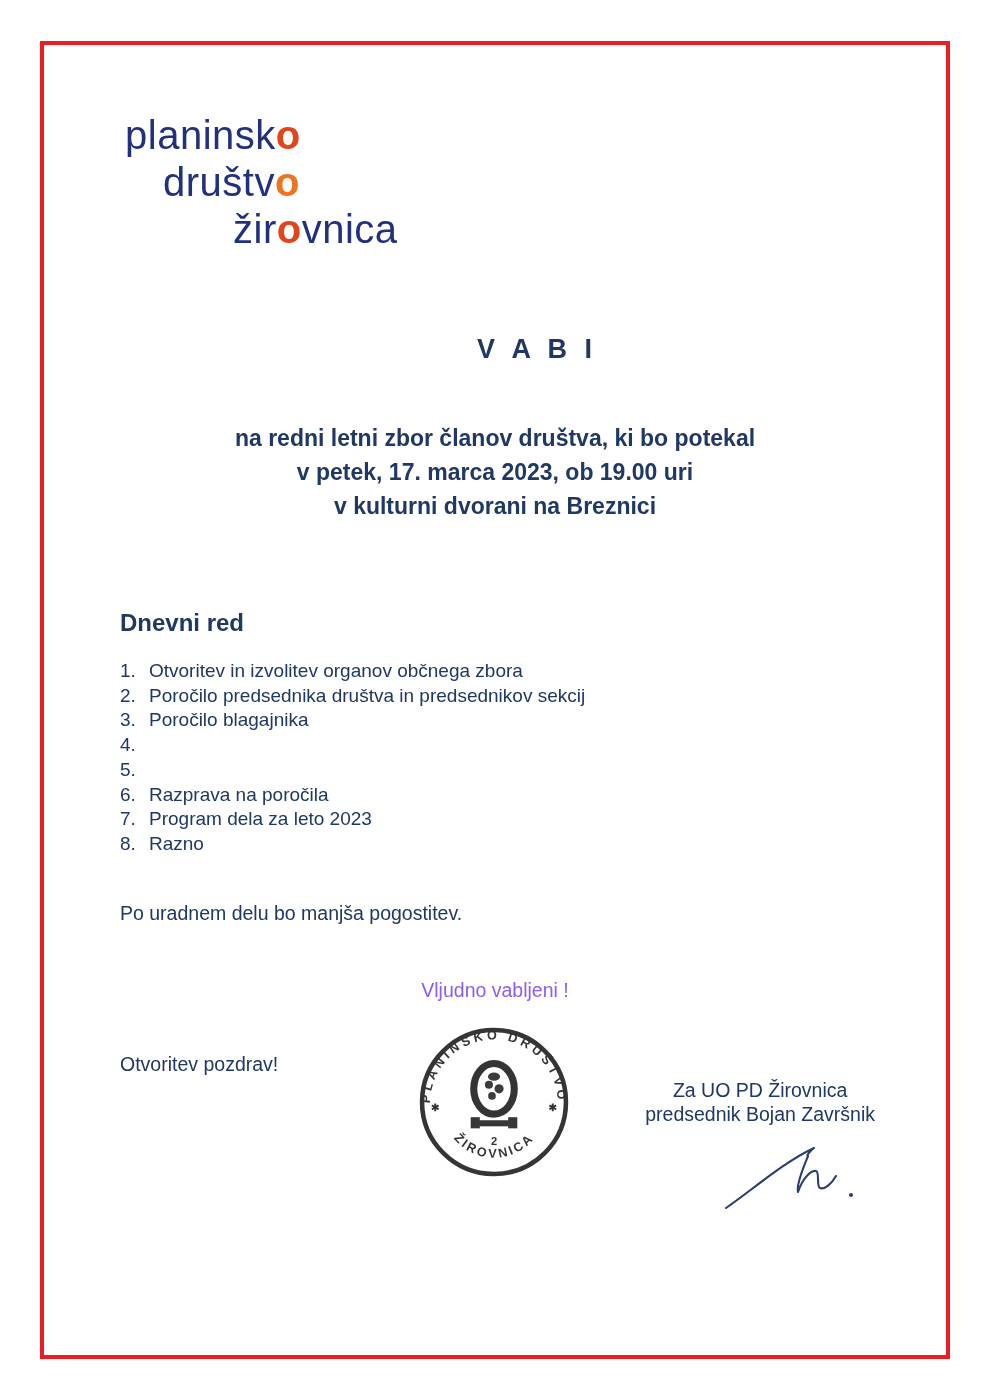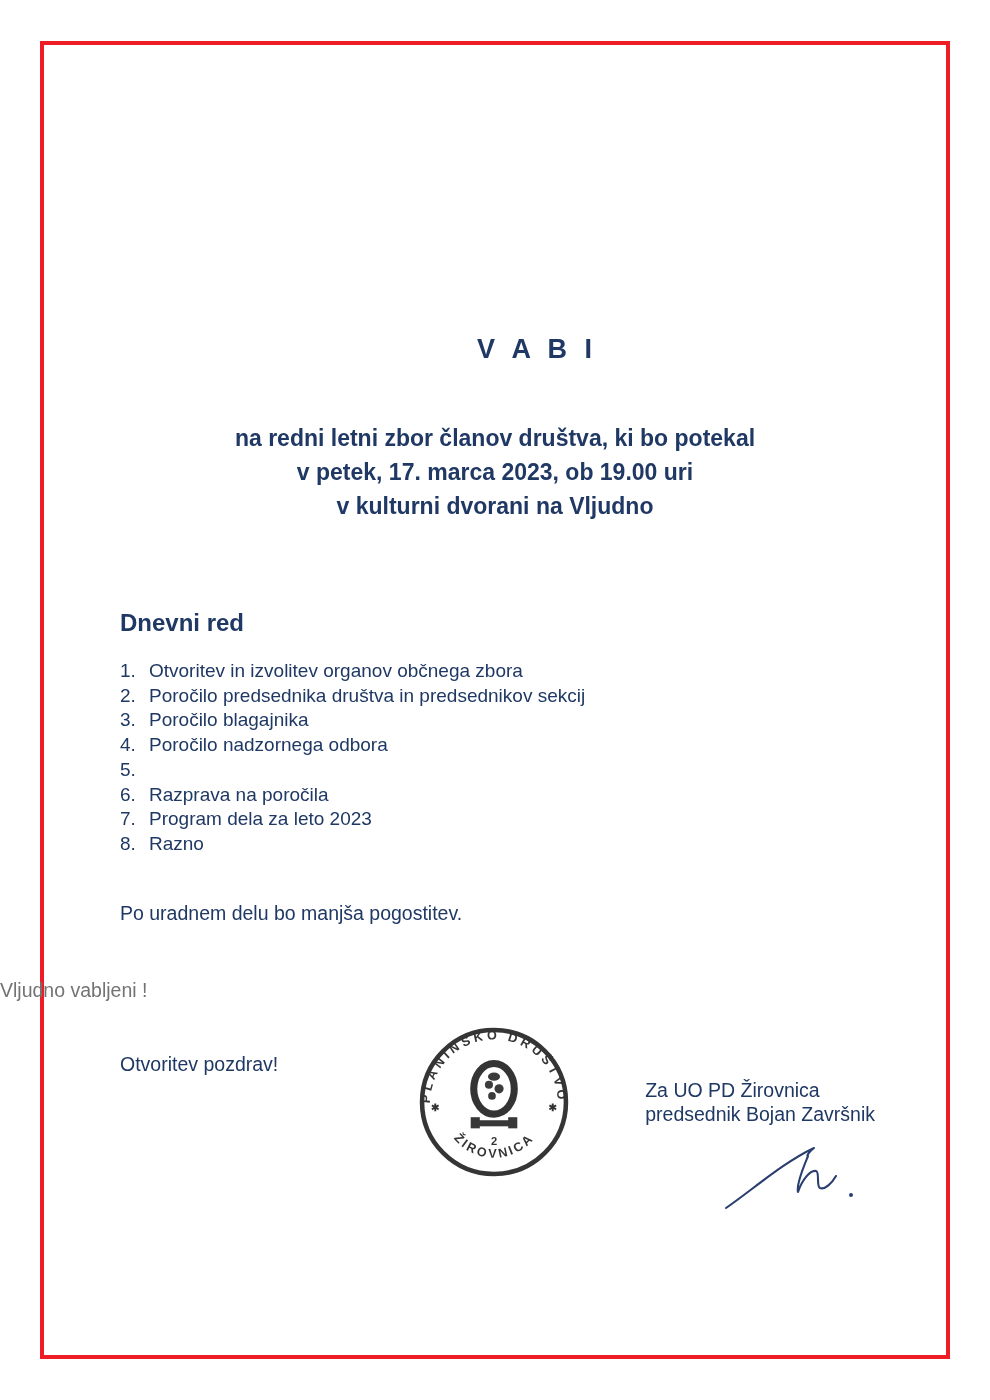--- a/index.html
+++ b/index.html
@@ -91,21 +91,22 @@
     color: #1f3864;
     font-size: 19.5px;
   }
   .after-note { top: 902px; }
   .greeting   { top: 1053px; }
   .invite {
     position: absolute;
     left: 0;
     top: 979px;
     width: 100%;
-    color: #737373;
+    text-align: center;
+    color: #8b5cf6;
     font-size: 19.5px;
   }
   
   .stamp {
     position: absolute;
     left: 418px;
     top: 1026px;
     width: 152px;
     height: 152px;
     opacity: 0.88;
@@ -114,67 +115,71 @@
   .stamp text {
     font-family: "Liberation Sans", sans-serif;
     font-weight: bold;
     fill: #181818;
   }
   
   .sign-block {
     position: absolute;
     right: 115px;
     top: 1078px;
-    text-align: left;
+    text-align: center;
     color: #1f3864;
     font-size: 19.5px;
     line-height: 24px;
   }
   .signature {
     position: absolute;
     left: 718px;
     top: 1140px;
     width: 175px;
     height: 82px;
   }
 </style>
 </head>
 <body>
 
 <div class="page">
 
   <div class="border-frame"></div>
 
+  <div class="logo">
+    <div class="l1"><span>planinsk</span><span class="accent a1">o</span><span></span></div>
+    <div class="l2"><span>društv</span><span class="accent a2">o</span><span></span></div>
+    <div class="l3"><span>žir</span><span class="accent a3">o</span><span>vnica</span></div>
+  </div>
 
   <div class="title">V A B I</div>
 
   <div class="intro">
     <div>na redni letni zbor članov društva, ki bo potekal</div>
     <div>v petek, 17. marca 2023, ob 19.00 uri</div>
-    <div>v kulturni dvorani na Vljudno</div>
+    <div>v kulturni dvorani na Breznici</div>
   </div>
 
   <div class="agenda-heading">Dnevni red</div>
 
   <div class="agenda-list">
     <div class="agenda-row">
       <span class="agenda-num">1.</span>
       <span>Otvoritev in izvolitev organov občnega zbora</span>
     </div>
     <div class="agenda-row">
       <span class="agenda-num">2.</span>
       <span>Poročilo predsednika društva in predsednikov sekcij</span>
     </div>
     <div class="agenda-row">
       <span class="agenda-num">3.</span>
       <span>Poročilo blagajnika</span>
     </div>
     <div class="agenda-row">
       <span class="agenda-num">4.</span>
-      <span>Poročilo nadzornega odbora</span>
     </div>
     <div class="agenda-row">
       <span class="agenda-num">5.</span>
     </div>
     <div class="agenda-row">
       <span class="agenda-num">6.</span>
       <span>Razprava na poročila</span>
     </div>
     <div class="agenda-row">
       <span class="agenda-num">7.</span>

